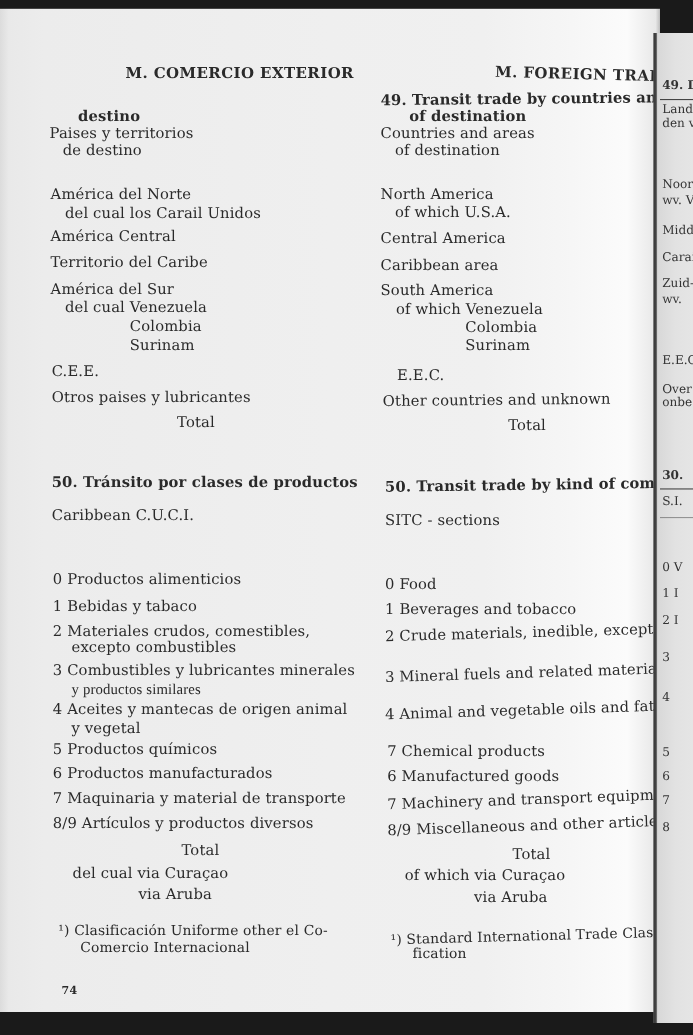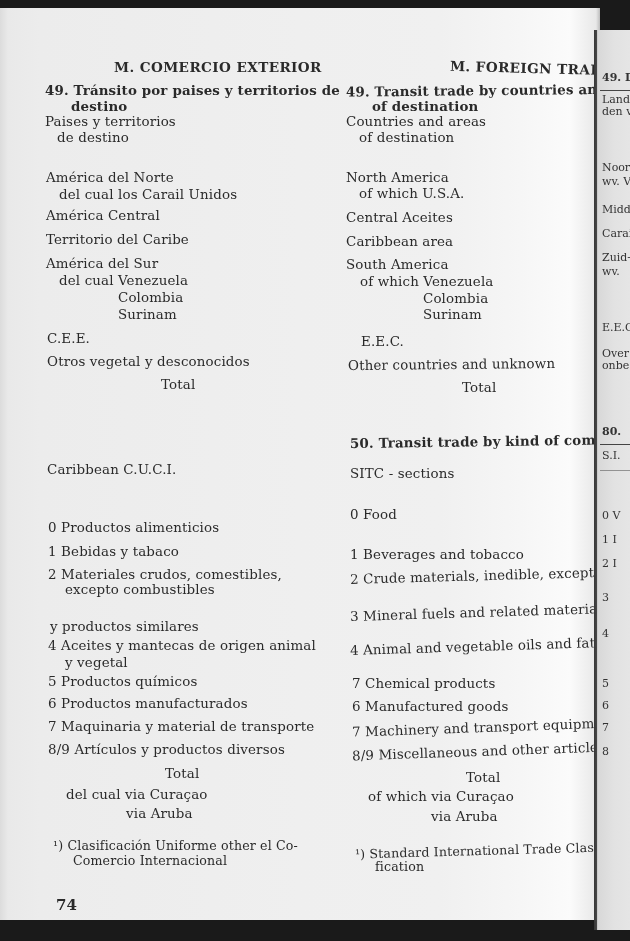--- a/index.html
+++ b/index.html
@@ -19,53 +19,54 @@
       background: linear-gradient(90deg, #6a6a6a 0px, #d8d8d8 4px, #e2e2e2 20px, #e6e6e6 40px);
       overflow:hidden;
     }
     .gutter-line { position:absolute; left:0px; top:0; width:3px; height:900px; background:#2a2a2a; opacity:.8; }
     .np-text { position:absolute; left:8px; font-size:11px; color:#333; white-space:nowrap; line-height:1.05; }
     .np-rule { position:absolute; left:6px; width:40px; height:1px; background:#444; }
     .t { position:absolute; white-space:nowrap; font-size:13.4px; letter-spacing:0.15px; }
     .b { font-weight:bold; }
     .hdr { font-size:13.6px; font-weight:bold; letter-spacing:0.4px; }
     .small { font-size:12.6px; }
-    .pgnum { font-size:15px; font-weight:bold; }
+    .pgnum { font-size:10px; font-weight:bold; }
   </style>
 </head>
 <body>
 
 <div class="page">
 
   <div class="t hdr" style="left:114px; top:51px;">M.  COMERCIO EXTERIOR</div>
 
-  <div class="t b" style="left:45px; top:74px;">49.  Tránsito por paises y territorios de</div>
   <div class="t b" style="left:71px; top:90px;">destino</div>
   <div class="t" style="left:45px; top:106px;">Paises y territorios</div>
   <div class="t" style="left:57px; top:122px;">de destino</div>
 
   <div class="t" style="left:46px; top:162px;">América del Norte</div>
   <div class="t" style="left:59px; top:179px;">del cual los Carail Unidos</div>
   <div class="t" style="left:46px; top:200px;">América Central</div>
   <div class="t" style="left:46px; top:224px;">Territorio del Caribe</div>
   <div class="t" style="left:46px; top:248px;">América del Sur</div>
   <div class="t" style="left:59px; top:265px;">del cual Venezuela</div>
   <div class="t" style="left:118px; top:282px;">Colombia</div>
   <div class="t" style="left:118px; top:299px;">Surinam</div>
   <div class="t" style="left:47px; top:323px;">C.E.E.</div>
-  <div class="t" style="left:47px; top:346px;">Otros vegetal  y  desconocidos</div>
+  <div class="t" style="left:47px; top:346px;">Otros paises  y  lubricantes</div>
   <div class="t" style="left:161px; top:369px;">Total</div>
 
+  <div class="t b" style="left:47px; top:423px;">50.  Tránsito por clases de productos</div>
   <div class="t" style="left:47px; top:454px;">Caribbean C.U.C.I.</div>
 
   <div class="t" style="left:48px; top:512px;">0 Productos  alimenticios</div>
   <div class="t" style="left:48px; top:536px;">1 Bebidas  y  tabaco</div>
   <div class="t" style="left:48px; top:559px;">2 Materiales  crudos,  comestibles,</div>
   <div class="t" style="left:65px; top:574px;">excepto  combustibles</div>
-  <div class="t" style="left:50px; top:611px;">y  productos  similares</div>
+  <div class="t" style="left:48px; top:595px;">3 Combustibles  y  lubricantes  minerales</div>
+  <div class="t" style="left:65px; top:611px;font-family:Liberation Serif, serif;">y  productos  similares</div>
   <div class="t" style="left:48px; top:630px;">4 Aceites  y  mantecas  de  origen  animal</div>
   <div class="t" style="left:65px; top:647px;">y  vegetal</div>
   <div class="t" style="left:48px; top:666px;">5 Productos  químicos</div>
   <div class="t" style="left:48px; top:688px;">6 Productos  manufacturados</div>
   <div class="t" style="left:48px; top:711px;text-align:right;">7 Maquinaria  y  material  de  transporte</div>
   <div class="t" style="left:48px; top:734px;">8/9  Artículos  y  productos  diversos</div>
   <div class="t" style="left:165px; top:758px;">Total</div>
   <div class="t" style="left:66px; top:779px;">del cual via Curaçao</div>
   <div class="t" style="left:126px; top:798px;">via Aruba</div>
 
@@ -76,34 +77,34 @@
 
   <div class="t hdr" style="left:450px; top:52px; transform:rotate(1.5deg);">M.  FOREIGN  TRADE</div>
 
   <div class="t b" style="left:346px; top:74px; transform:rotate(-0.6deg);">49.  Transit trade by countries and areas</div>
   <div class="t b" style="left:372px; top:90px;">of destination</div>
   <div class="t" style="left:346px; top:106px;">Countries  and  areas</div>
   <div class="t" style="left:359px; top:122px;">of  destination</div>
 
   <div class="t" style="left:346px; top:162px;">North  America</div>
   <div class="t" style="left:359px; top:178px;">of  which  U.S.A.</div>
-  <div class="t" style="left:346px; top:202px;">Central  Aceites</div>
+  <div class="t" style="left:346px; top:202px;">Central  America</div>
   <div class="t" style="left:346px; top:226px;">Caribbean  area</div>
   <div class="t" style="left:346px; top:249px;">South  America</div>
   <div class="t" style="left:360px; top:266px;">of  which  Venezuela</div>
   <div class="t" style="left:423px; top:283px;">Colombia</div>
   <div class="t" style="left:423px; top:299px;">Surinam</div>
   <div class="t" style="left:361px; top:326px;">E.E.C.</div>
   <div class="t" style="left:348px; top:349px; transform:rotate(-0.6deg);">Other  countries  and  unknown</div>
   <div class="t" style="left:462px; top:372px;">Total</div>
 
   <div class="t b" style="left:350px; top:425px; transform:rotate(-0.8deg);">50.  Transit trade by kind of commodity</div>
   <div class="t" style="left:350px; top:458px;">SITC  -  sections</div>
 
-  <div class="t" style="left:350px; top:499px;">0 Food</div>
+  <div class="t" style="left:350px; top:516px;">0 Food</div>
   <div class="t" style="left:350px; top:539px;">1 Beverages  and  tobacco</div>
   <div class="t" style="left:350px; top:560px; transform:rotate(-1.6deg);">2 Crude  materials,  inedible,  except  fuels</div>
   <div class="t" style="left:350px; top:597px; transform:rotate(-1.8deg);">3 Mineral  fuels  and  related  materials</div>
   <div class="t" style="left:350px; top:631px; transform:rotate(-1.8deg);">4 Animal  and  vegetable  oils  and  fats</div>
   <div class="t" style="left:352px; top:668px;">7 Chemical  products</div>
   <div class="t" style="left:352px; top:691px;">6 Manufactured  goods</div>
   <div class="t" style="left:352px; top:712px; transform:rotate(-2deg);">7 Machinery   and   transport   equipment</div>
   <div class="t" style="left:352px; top:736px; transform:rotate(-2deg);">8/9  Miscellaneous  and  other  articles</div>
   <div class="t" style="left:466px; top:762px;">Total</div>
   <div class="t" style="left:368px; top:781px;">of which via Curaçao</div>
@@ -121,21 +122,21 @@
   <div class="np-text" style="top:76px;">den v.</div>
   <div class="np-text" style="top:132px;">Noord-</div>
   <div class="np-text" style="top:146px;">wv. V</div>
   <div class="np-text" style="top:174px;">Midde</div>
   <div class="np-text" style="top:198px;">Carail</div>
   <div class="np-text" style="top:222px;">Zuid-A</div>
   <div class="np-text" style="top:236px;">wv.</div>
   <div class="np-text" style="top:292px;">E.E.C</div>
   <div class="np-text" style="top:318px;">Over</div>
   <div class="np-text" style="top:330px;">onbe</div>
-  <div class="np-text" style="top:396px; font-weight:bold;">80.</div>
+  <div class="np-text" style="top:396px; font-weight:bold;">30.</div>
   <div class="np-rule" style="top:414px;"></div>
   <div class="np-text" style="top:420px;">S.I.</div>
   <div class="np-rule" style="top:440px; opacity:.5;"></div>
   <div class="np-text" style="top:480px;">0 V</div>
   <div class="np-text" style="top:504px;">1 I</div>
   <div class="np-text" style="top:528px;">2 I</div>
   <div class="np-text" style="top:562px;">3</div>
   <div class="np-text" style="top:598px;">4</div>
   <div class="np-text" style="top:648px;">5</div>
   <div class="np-text" style="top:670px;">6</div>

